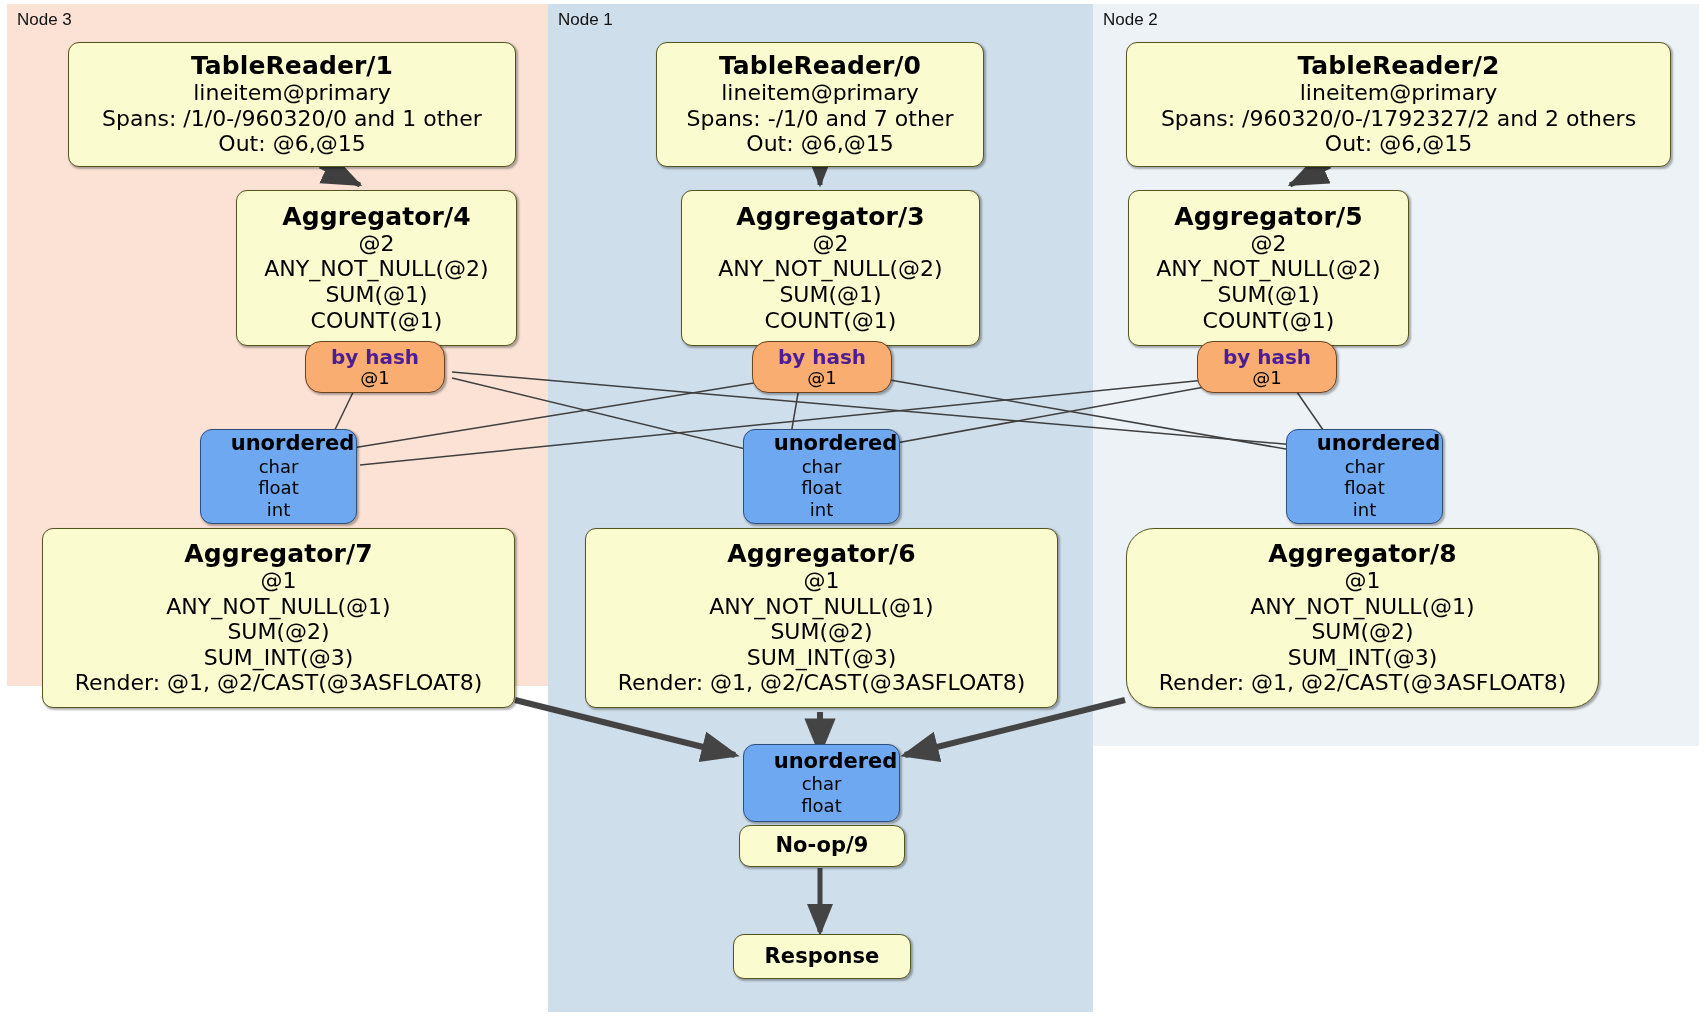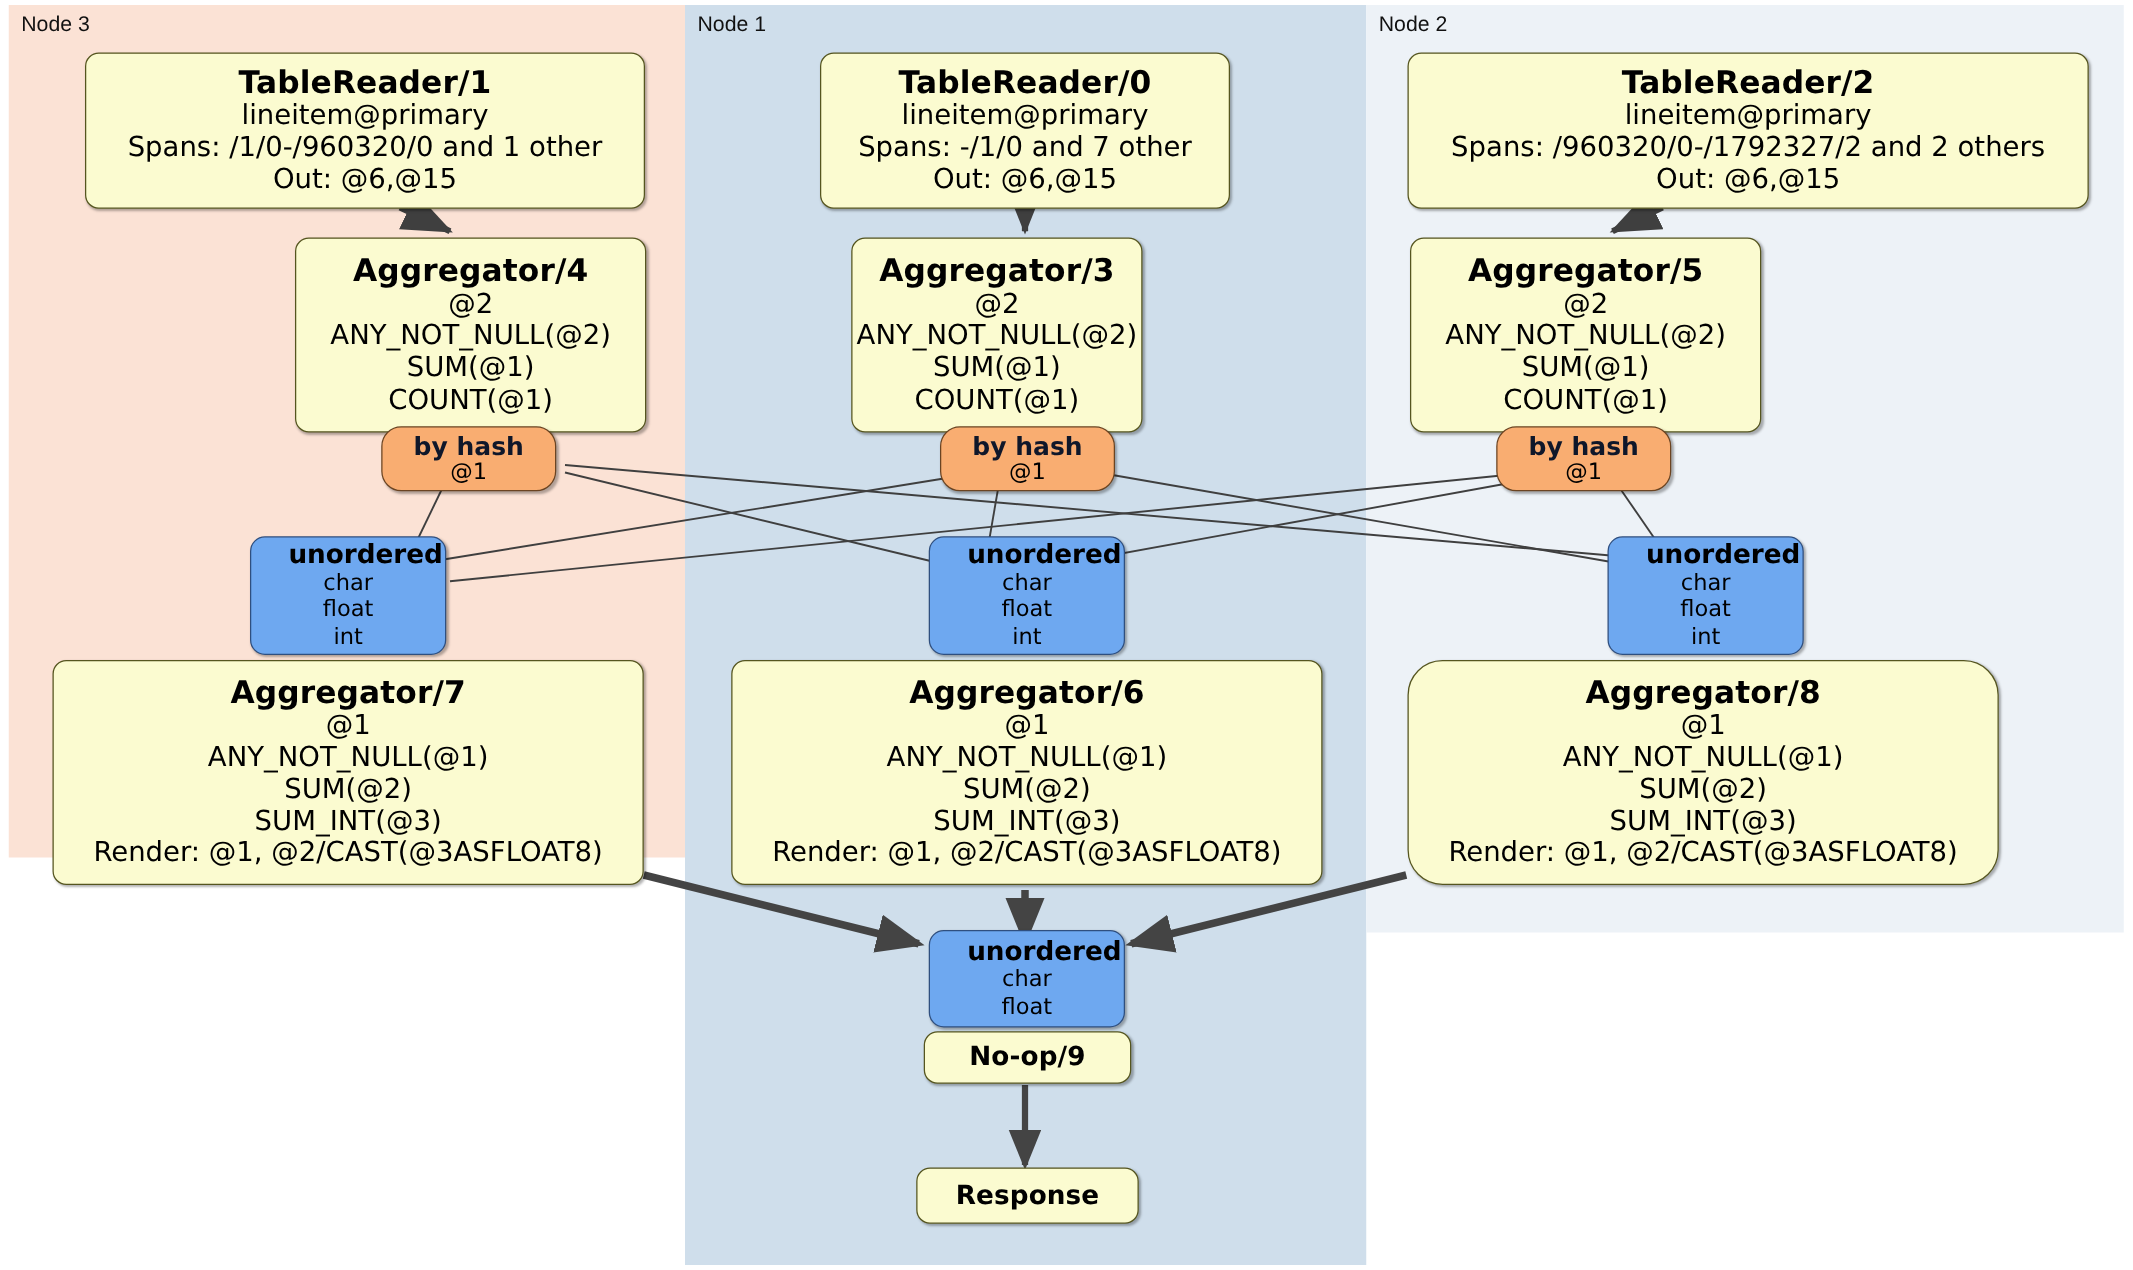--- a/index.html
+++ b/index.html
@@ -14,21 +14,21 @@
   .box{position:absolute;box-sizing:border-box;display:flex;flex-direction:column;
        align-items:center;justify-content:center;text-align:center;}
 
   .proc{background:#fbfbd0;border:1.6px solid #55551f;border-radius:11px;
         box-shadow:1.5px 1.5px 2px rgba(0,0,0,.30);}
   .proc .ttl{font-weight:bold;font-size:25px;line-height:1.12;color:#000;letter-spacing:.1px;}
   .proc .ln{font-size:22px;line-height:1.16;color:#000;}
 
   .hash{background:#f9ad71;border:1.6px solid #6b4422;border-radius:16px;
         box-shadow:1.5px 1.5px 2px rgba(0,0,0,.30);}
-  .hash .ttl{font-weight:bold;font-size:20px;line-height:1.1;color:#0f172a;}
+  .hash .ttl{font-weight:bold;font-size:20px;line-height:1.1;color:#4c1d95;}
   .hash .ln{font-size:18px;line-height:1.15;color:#000;}
 
   .sync{background:#6ea8f0;border:1.6px solid #2f4f7f;border-radius:12px;
         box-shadow:1.5px 1.5px 2px rgba(0,0,0,.30);}
   .sync .ttl{font-weight:bold;font-size:21px;line-height:1.12;color:#000;margin-left:28px;}
   .sync .ln{font-size:18px;line-height:1.2;color:#000;}
 
   .small-proc .ttl{font-size:21px;}
 </style>
 </head>
@@ -110,21 +110,21 @@
   </div>
 
   <div class="box proc" style="left:236px;top:190px;width:281px;height:156px;">
     <div class="ttl">Aggregator/4</div>
     <div class="ln">@2</div>
     <div class="ln">ANY_NOT_NULL(@2)</div>
     <div class="ln">SUM(@1)</div>
     <div class="ln">COUNT(@1)</div>
   </div>
 
-  <div class="box proc" style="left:681px;top:190px;width:233px;height:156px;">
+  <div class="box proc" style="left:681px;top:190px;width:299px;height:156px;">
     <div class="ttl">Aggregator/3</div>
     <div class="ln">@2</div>
     <div class="ln">ANY_NOT_NULL(@2)</div>
     <div class="ln">SUM(@1)</div>
     <div class="ln">COUNT(@1)</div>
   </div>
 
   <div class="box proc" style="left:1128px;top:190px;width:281px;height:156px;">
     <div class="ttl">Aggregator/5</div>
     <div class="ln">@2</div>

